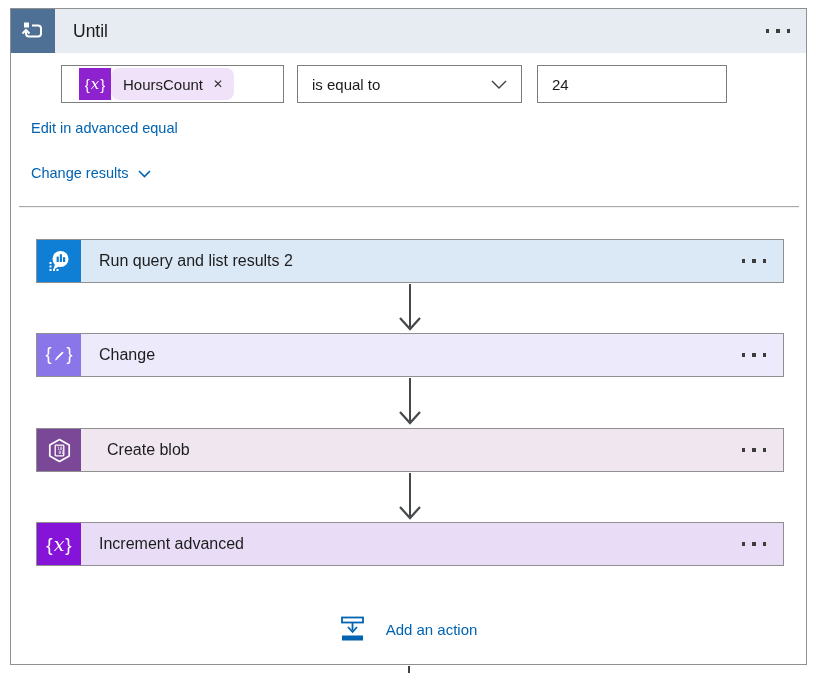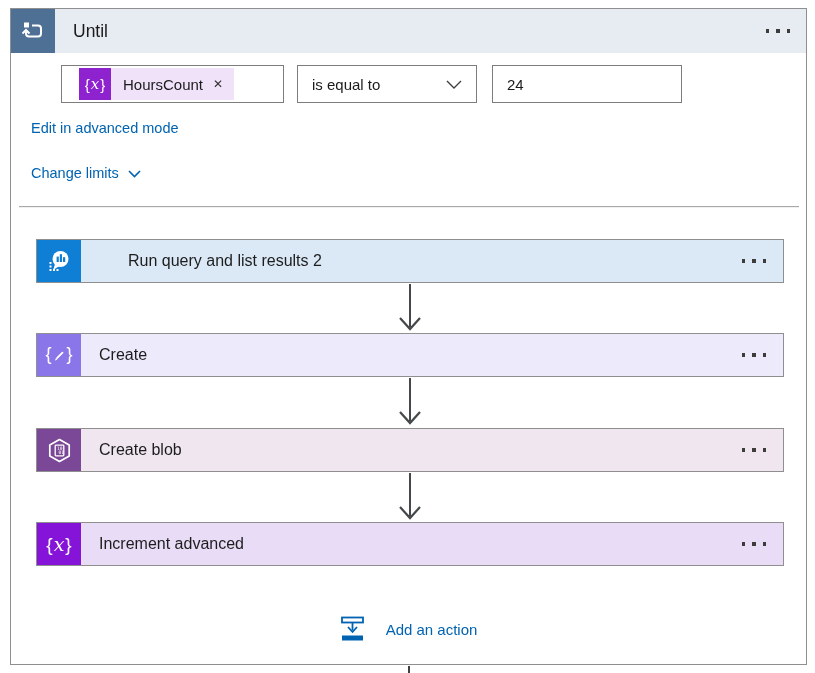--- a/index.html
+++ b/index.html
@@ -25,33 +25,33 @@
   .dots{display:flex;gap:7px;align-items:center;cursor:pointer;}
   .dots span{width:3.5px;height:3.5px;background:#3d3c3b;display:block;}
   .scope-header .dots{margin-left:auto;margin-right:16px;}
 
   .condition-row{position:absolute;top:56px;left:50px;display:flex;}
   .field{
     height:38px;box-sizing:border-box;border:1px solid #7d7d7d;background:#fff;
     display:flex;align-items:center;
   }
   .field-left{width:223px;padding-left:17px;}
-  .field-op{width:180px;margin-left:13px;padding:0 14px;justify-content:space-between;font-size:15px;color:#1b1b1b;cursor:pointer;align-items:center;}
+  .field-op{width:225px;margin-left:13px;padding:0 14px;justify-content:space-between;font-size:15px;color:#1b1b1b;cursor:pointer;align-items:center;}
   .field-right{width:190px;margin-left:15px;}
   .field-right input{
     border:0;outline:0;width:100%;height:100%;padding:0 14px;margin:0;
     font-size:15px;color:#1b1b1b;font-family:inherit;background:transparent;box-sizing:border-box;
   }
   .chip{display:flex;height:32px;align-items:stretch;cursor:pointer;}
   .chip-icon{
     width:32px;flex:none;color:#fff;display:flex;align-items:center;justify-content:center;
     font-size:15px;
   }
   .chip-icon i{font-family:"DejaVu Serif",serif;font-style:italic;margin:0 1px;}
-  .chip-pill{display:flex;align-items:center;padding:0 11px 0 12px;}
+  .chip-pill{display:flex;align-items:center;padding:0 11px 0 12px;border-radius:8px;}
   .chip-label{font-size:15px;color:#1b1b1b;}
   .chip-close{margin-left:10px;font-size:12px;color:#323130;cursor:pointer;line-height:1;}
 
   .link{
     position:absolute;left:20px;font-size:14.5px;cursor:pointer;
     display:flex;align-items:center;gap:9px;
   }
   .link-advanced{top:111px;}
   .link-limits{top:156px;}
 
@@ -60,21 +60,21 @@
     background:#a9a9a9;box-shadow:0 1px 0 #f1f1f1;
   }
 
   .action-card{
     position:absolute;left:25px;width:748px;height:44px;box-sizing:border-box;
     border:1px solid #8f8f8f;display:flex;align-items:center;cursor:pointer;
   }
   .action-icon{width:44px;height:42px;flex:none;display:flex;align-items:center;justify-content:center;}
   .action-label{margin-left:18px;font-size:16px;color:#1d1d1d;}
   .action-card .dots{margin-left:auto;margin-right:17px;}
-  .card-1{top:230px;} .card-2{top:324px;} .card-3{top:419px;} .card-4{top:513px;}
+  .card-1{top:230px;} .card-2{top:324px;} .card-3{top:419px;gap:8px;} .card-4{top:513px;}
 
   .arrow{position:absolute;left:386px;width:26px;height:48px;}
   .arrow-1{top:275px;} .arrow-2{top:369px;} .arrow-3{top:464px;}
 
   .add-action{
     position:absolute;top:604px;left:0;right:0;height:32px;
     display:flex;align-items:center;justify-content:center;gap:21px;
     font-size:15px;cursor:pointer;
   }
   .bottom-tick{position:absolute;left:408px;top:666px;width:2px;height:7px;background:#3f4143;}
@@ -115,32 +115,32 @@
       <svg width="16" height="9" viewBox="0 0 16 9">
           <polyline points="1,1 8,8 15,1" fill="none" stroke="#404040" stroke-width="1.4"></polyline>
         </svg>
     </div>
     <div class="field field-right">
       <input value="24" style="">
     </div>
   </div>
 
   <div class="link link-advanced" style="color: rgb(0, 99, 177);">
-    <span>Edit in advanced mode</span>
+    <span>Edit in advanced equal</span>
   </div>
   <div class="link link-limits" style="color: rgb(0, 99, 177);">
-    <span>Change limits</span>
+    <span>Change results</span>
     <svg width="13" height="8" viewBox="0 0 13 8" style="margin-top:2px;">
         <polyline points="1,1 6.5,6.5 12,1" fill="none" stroke="currentColor" stroke-width="1.6"></polyline>
       </svg>
   </div>
 
   <div class="divider"></div>
 
-  <div class="action-card card-1" style="background: rgb(219, 232, 246); gap: 29px;">
+  <div class="action-card card-1" style="background: rgb(219, 232, 246);">
     <div class="action-icon" style="background: rgb(15, 126, 213);">
       <svg width="26" height="26" viewBox="0 0 26 26">
         <circle cx="14.5" cy="11" r="8" fill="#ffffff"></circle>
         <polygon points="9,16.5 7,22 13.5,18" fill="#ffffff"></polygon>
         <rect x="10.6" y="8.6" width="2.2" height="5.4" style="fill: rgb(15, 126, 213);"></rect>
         <rect x="13.8" y="6.2" width="2.2" height="7.8" style="fill: rgb(15, 126, 213);"></rect>
         <rect x="17" y="9.2" width="2.2" height="4.8" style="fill: rgb(15, 126, 213);"></rect>
         <rect x="3.5" y="14" width="2" height="2" fill="#ffffff"></rect>
         <rect x="3.5" y="17.5" width="2" height="2" fill="#ffffff"></rect>
         <rect x="3.5" y="21" width="2" height="2" fill="#ffffff"></rect>
@@ -165,21 +165,21 @@
     <div class="action-icon" style="background: rgb(138, 118, 233);">
       <div style="display:flex;align-items:center;color:#fff;font-size:18px;font-weight:300;">
         <span style="transform:translateY(-1px);">{</span>
         <svg width="13" height="13" viewBox="0 0 13 13" style="margin:0 1px;">
           <line x1="4" y1="9.2" x2="9.5" y2="3.7" stroke="#ffffff" stroke-width="1.8" stroke-linecap="round"></line>
           <polygon points="2,11.4 4.4,10.8 2.8,9.2" fill="#ffffff"></polygon>
         </svg>
         <span style="transform:translateY(-1px);">}</span>
       </div>
     </div>
-    <div class="action-label">Create</div>
+    <div class="action-label">Change</div>
     <div class="dots">
       <span></span>
         <span></span>
         <span></span>
     </div>
   </div>
 
   <svg class="arrow arrow-2" viewBox="0 0 26 48">
     <line x1="13" y1="0" x2="13" y2="43" stroke="#45484a" stroke-width="2"></line>
     <polyline points="3,34 13,45 23,34" fill="none" stroke="#45484a" stroke-width="2.2"></polyline>

